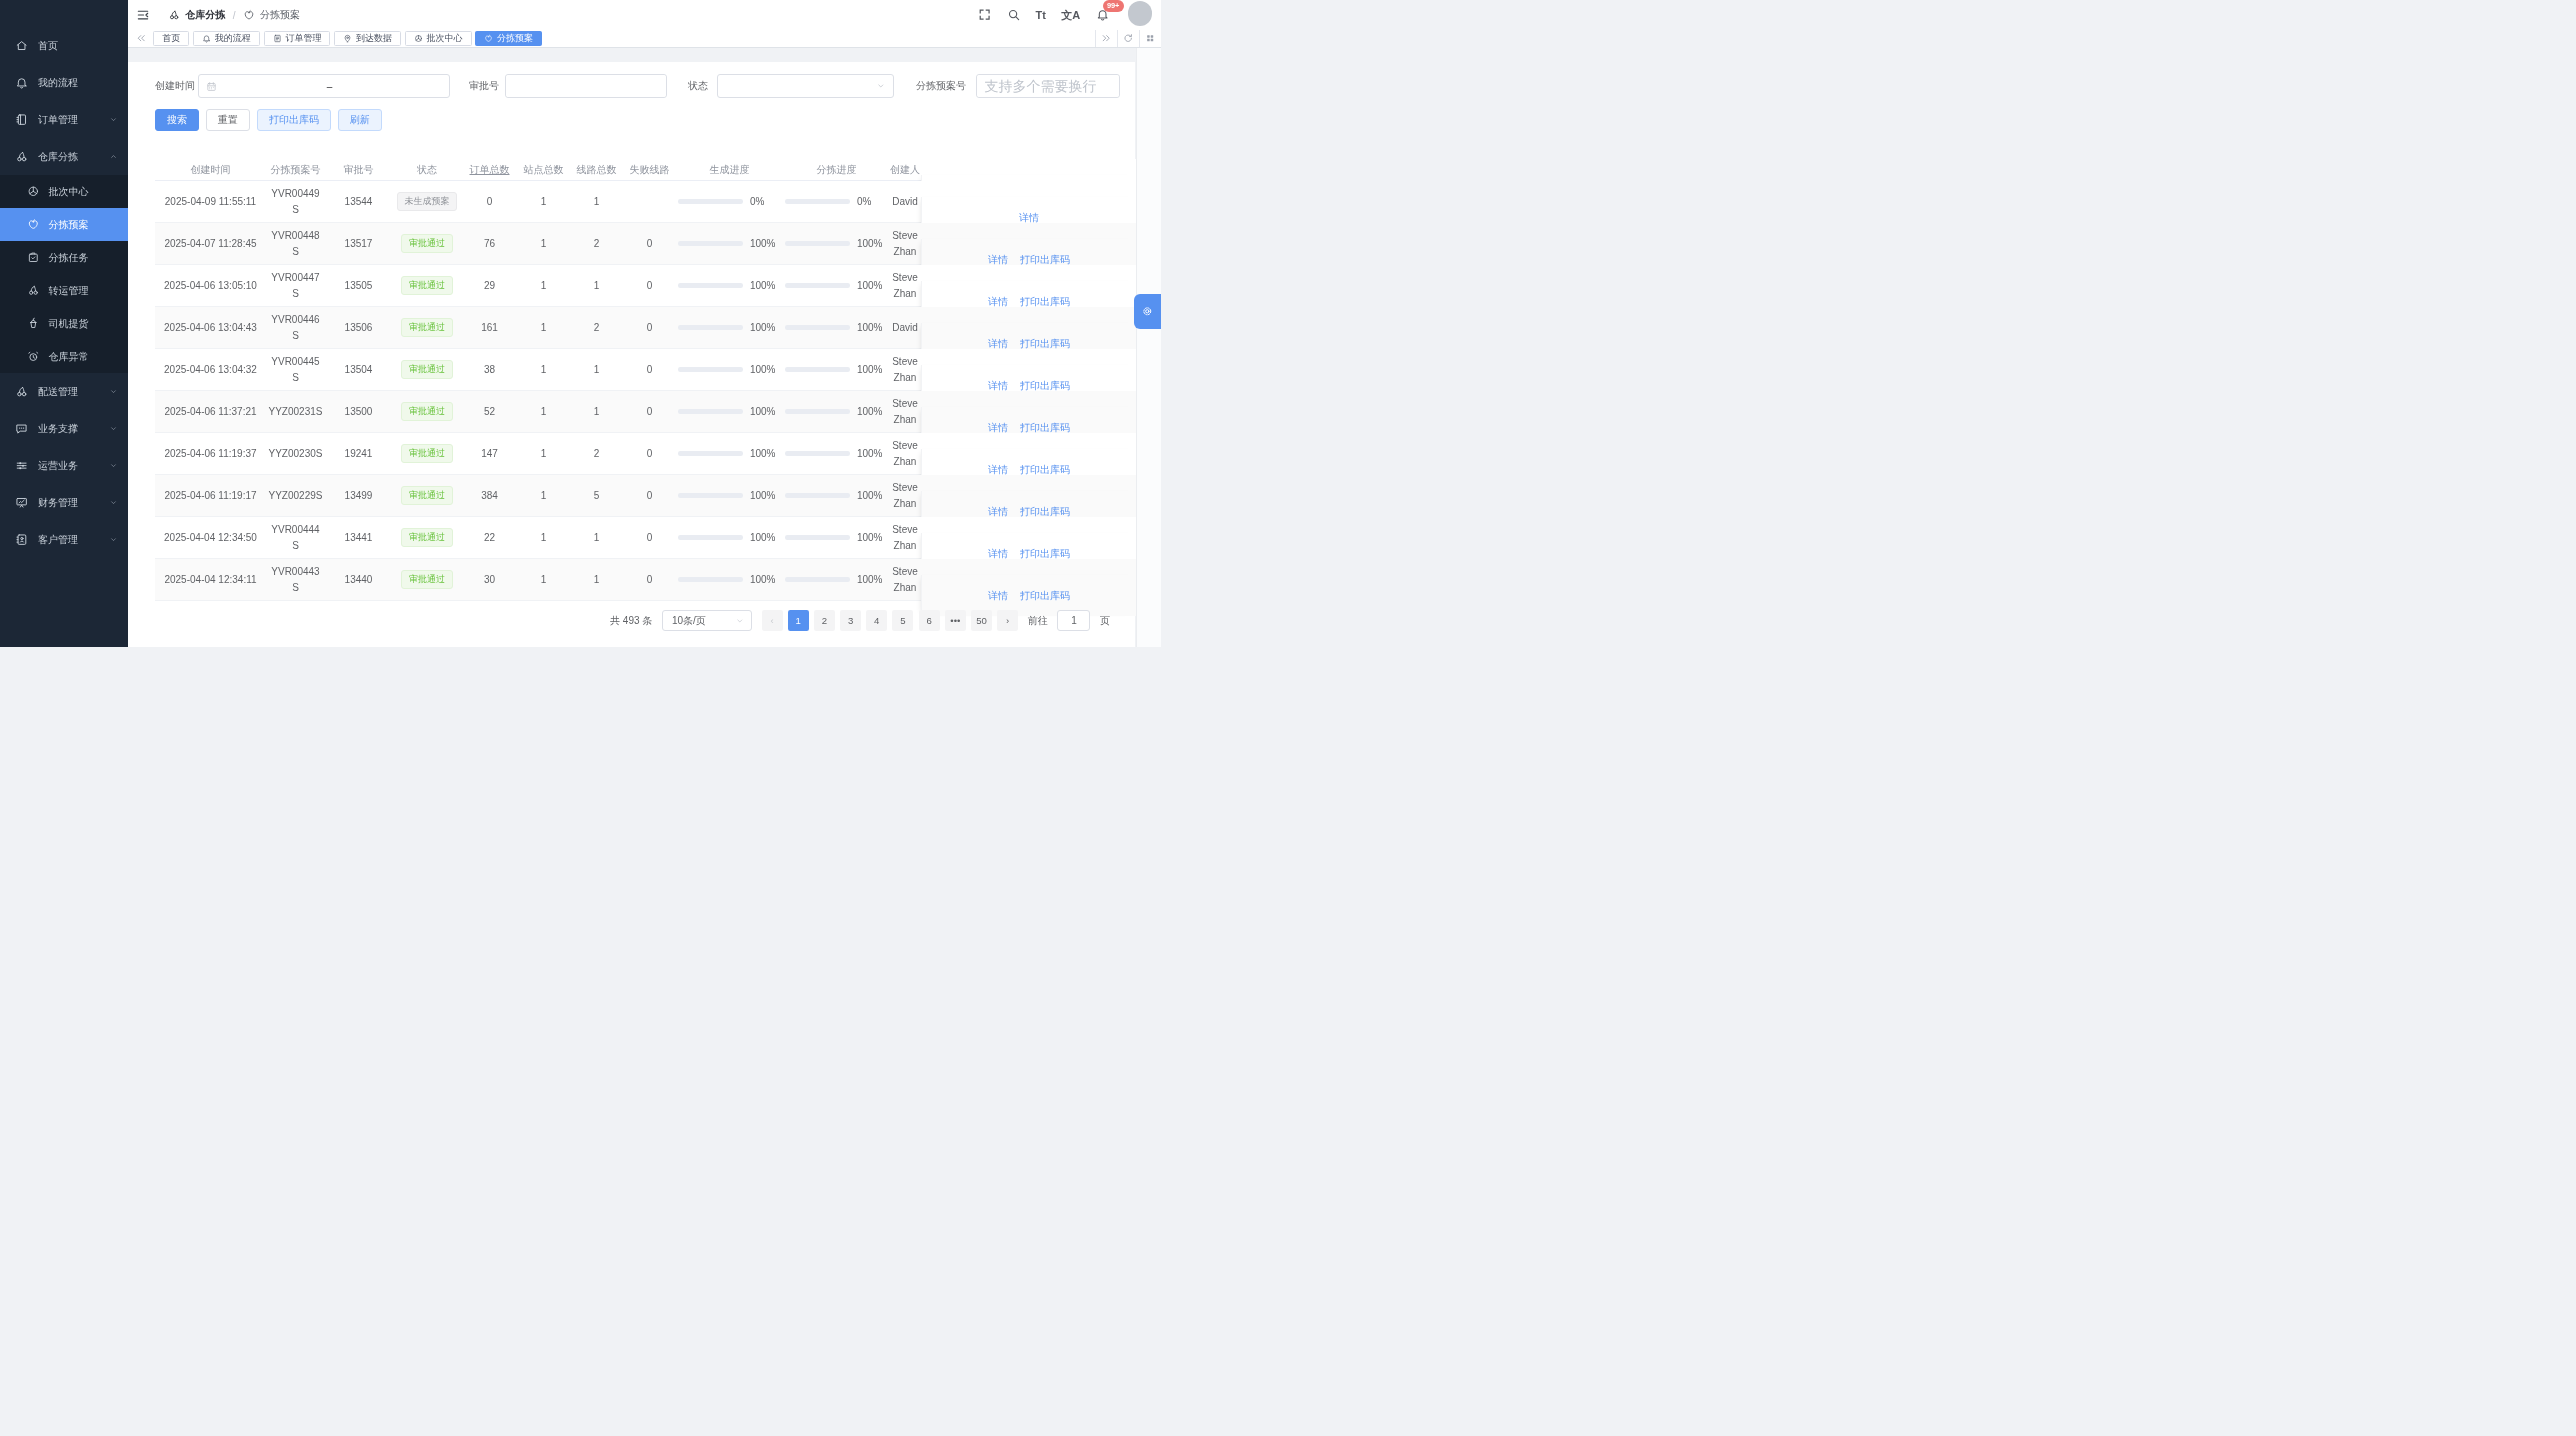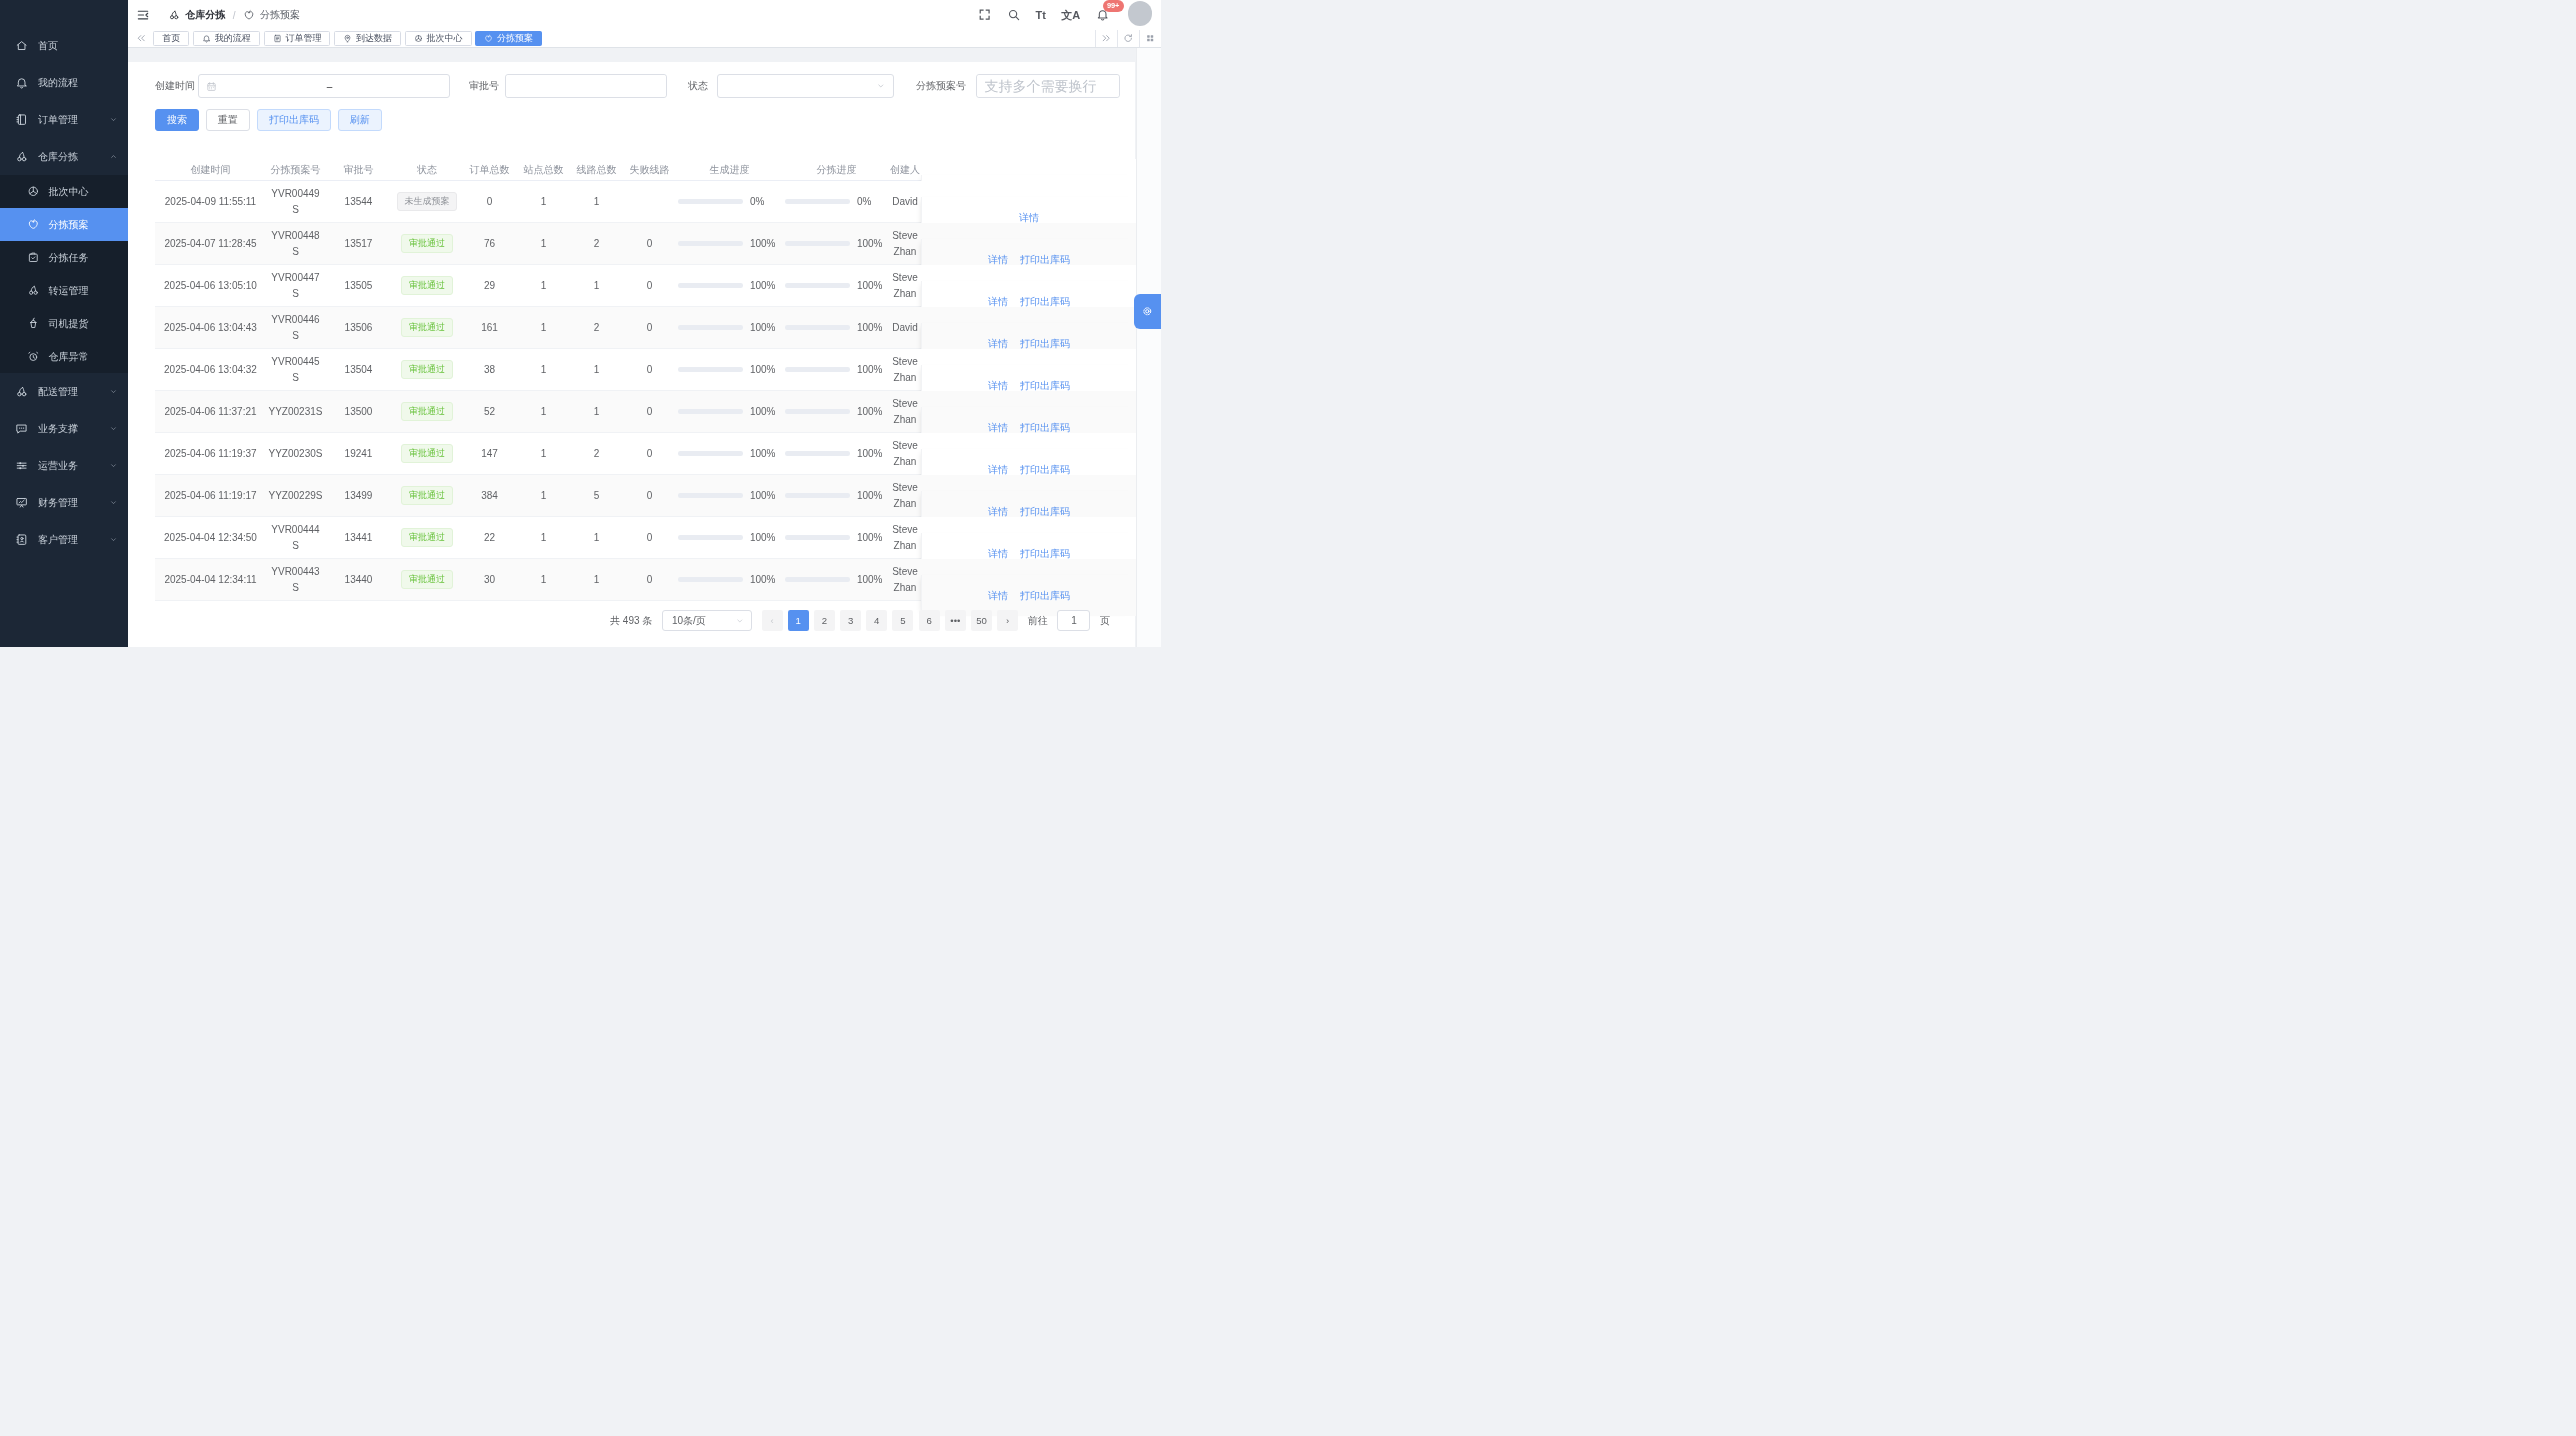--- a/index.html
+++ b/index.html
@@ -474,21 +474,21 @@
     <button class="btn plain" style="margin-left:0.7px">打印出库码</button>
     <button class="btn plain">刷新</button>
   </div>
 
   <div class="table" id="table">
       <div class="t-row t-head">
         <div class="t-cell nowrap" style="width: 111px;">创建时间</div>
         <div class="t-cell nowrap" style="width: 59px;">分拣预案号</div>
         <div class="t-cell nowrap" style="width: 67px;">审批号</div>
         <div class="t-cell nowrap" style="width: 70px;">状态</div>
-        <div class="t-cell nowrap" style="width: 55px;">订单总数</div>
+        <div class="t-cell nowrap" style="width: 55px; text-decoration: underline;">订单总数</div>
         <div class="t-cell nowrap" style="width: 53px;">站点总数</div>
         <div class="t-cell nowrap" style="width: 53px;">线路总数</div>
         <div class="t-cell nowrap" style="width: 53px;">失败线路</div>
         <div class="t-cell nowrap" style="width: 107px;">生成进度</div>
         <div class="t-cell nowrap" style="width: 107px;">分拣进度</div>
         <div class="t-cell" style="width: 30px;">创建人</div>
         <div class="op-cell">操作</div>
       </div>
       <div class="t-row">
         <div class="t-cell nowrap" style="width: 111px;">2025-04-09 11:55:11</div>

